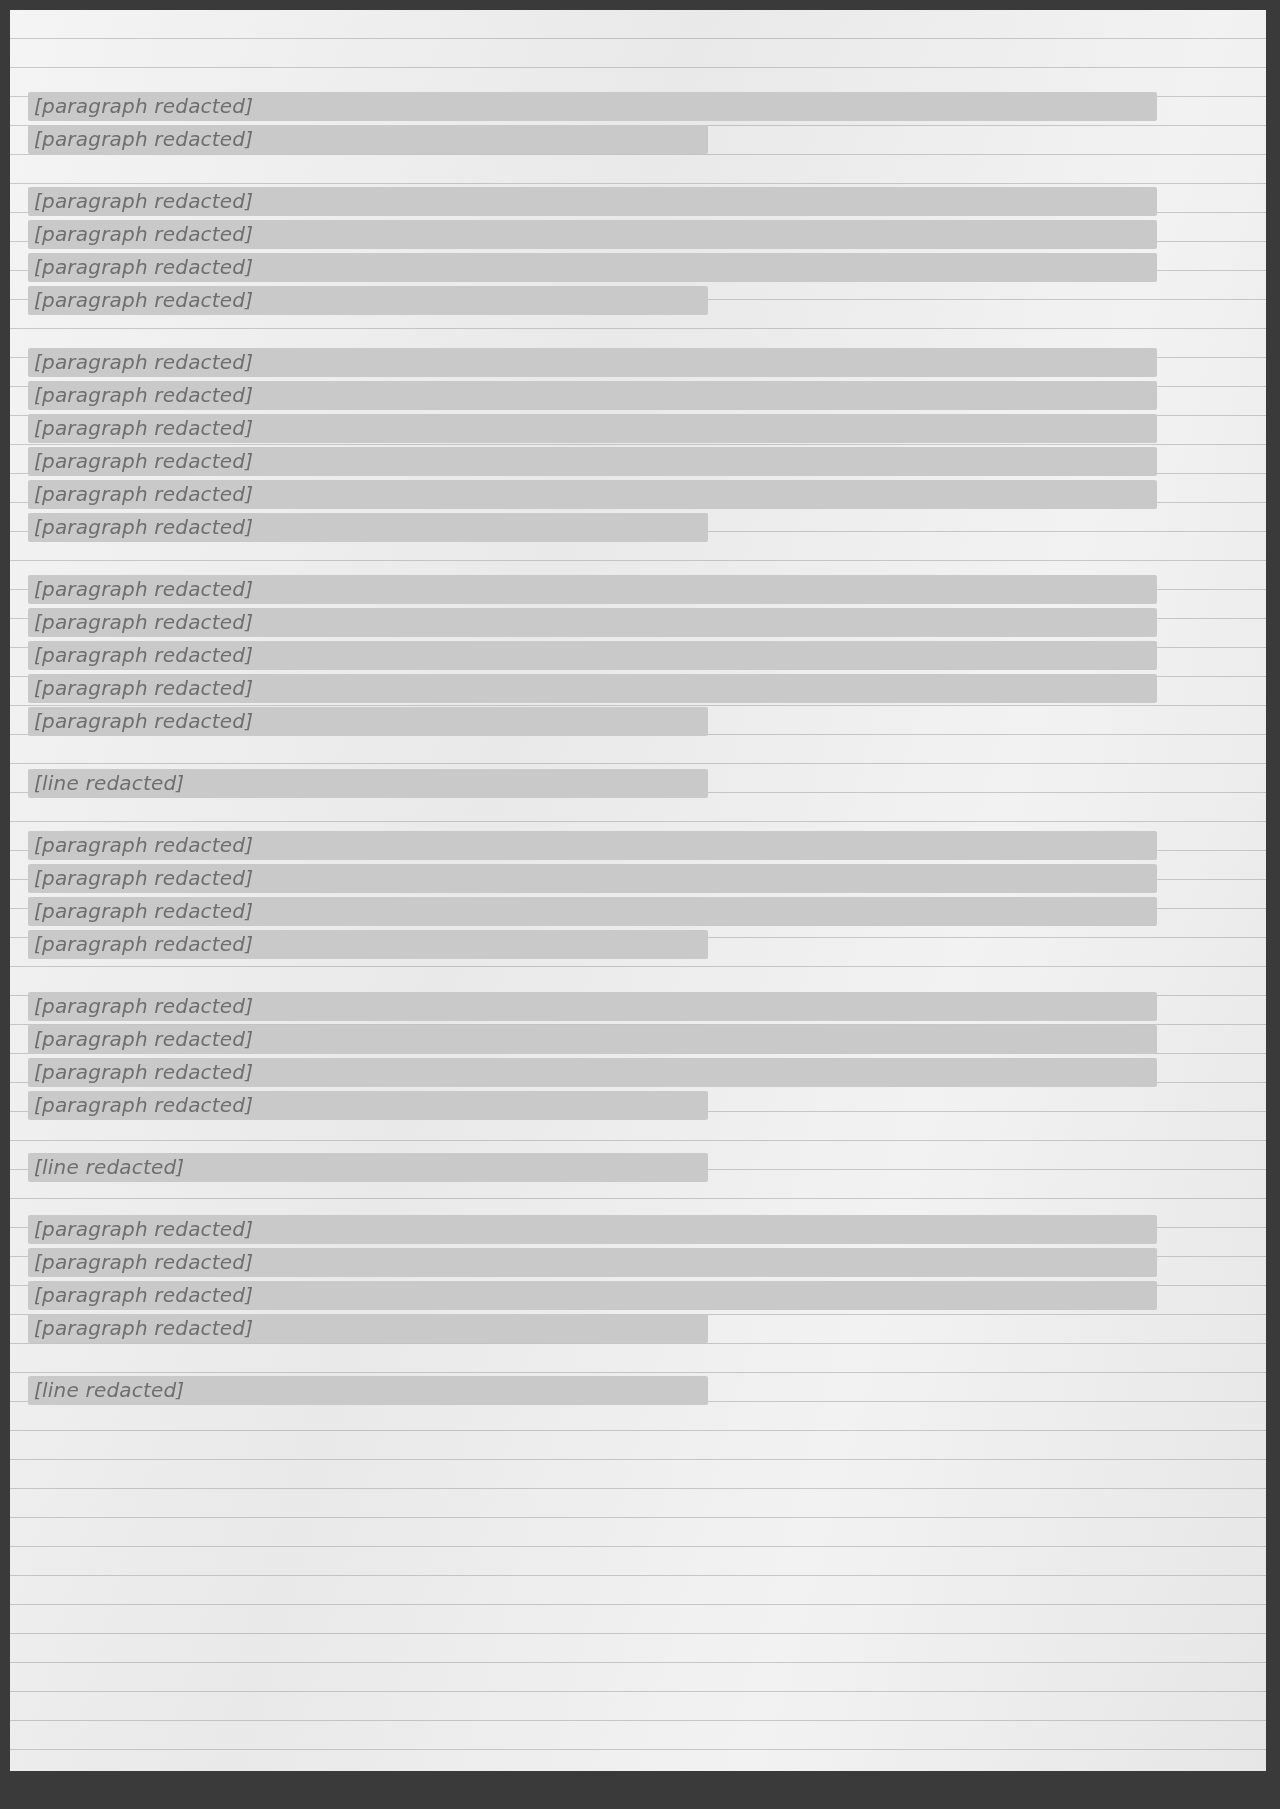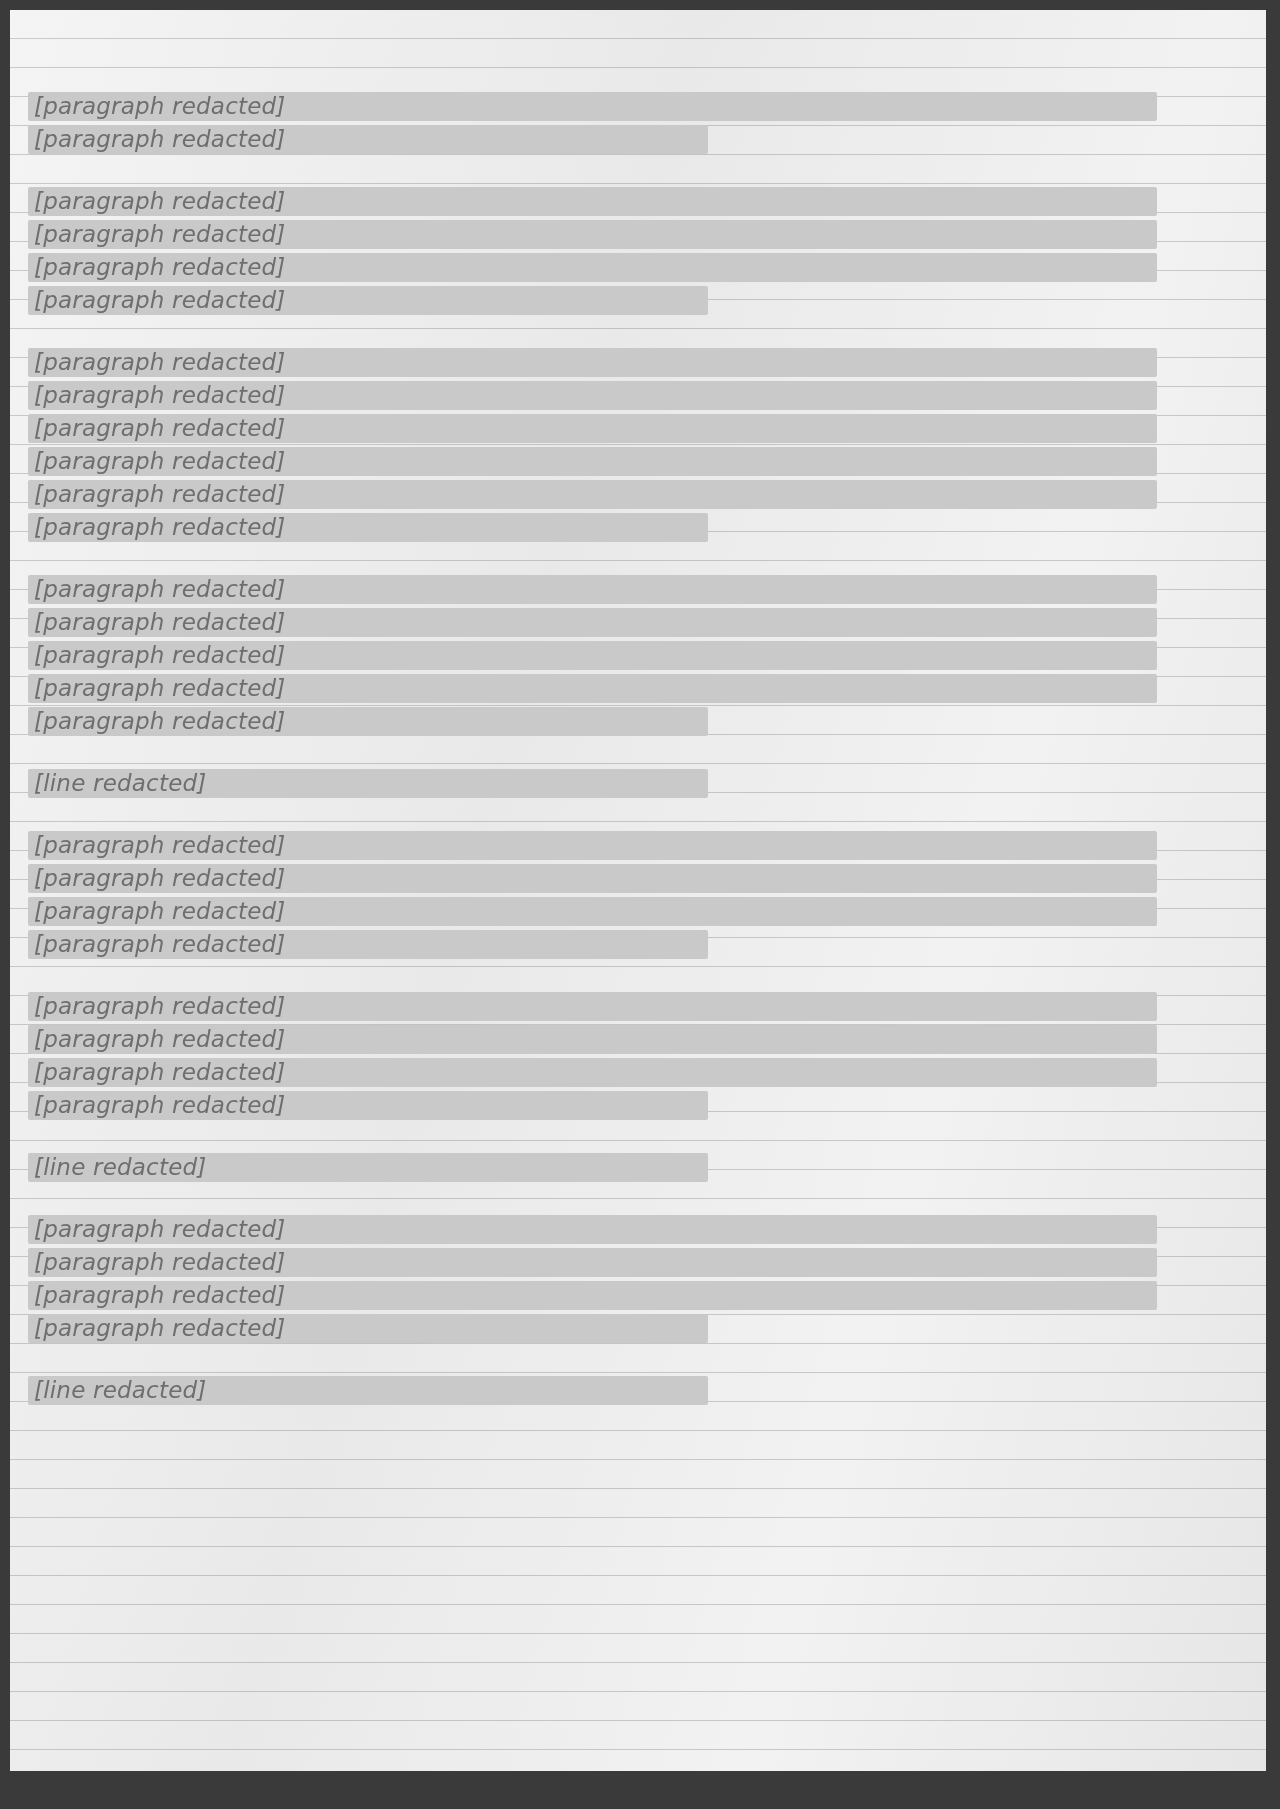--- a/index.html
+++ b/index.html
@@ -23,21 +23,21 @@
       linear-gradient(105deg, #f4f4f4 0%, #e9e9e9 40%, #f2f2f2 70%, #e6e6e6 100%);
   }
   .content {
     position: absolute;
     top: 80px; left: 18px; right: 24px;
     color: #1c1c1c;
   }
   .para {
     font-family: "DejaVu Sans", sans-serif;
     font-style: italic;
-    font-size: 23px;
+    font-size: 20px;
     line-height: 29px;
     margin: 0 0 29px 0;
     letter-spacing: 0.2px;
   }
   .redacted-line {
     display: inline-block;
     background: #c9c9c9;
     color: #6e6e6e;
     border-radius: 2px;
     padding: 0 6px;

